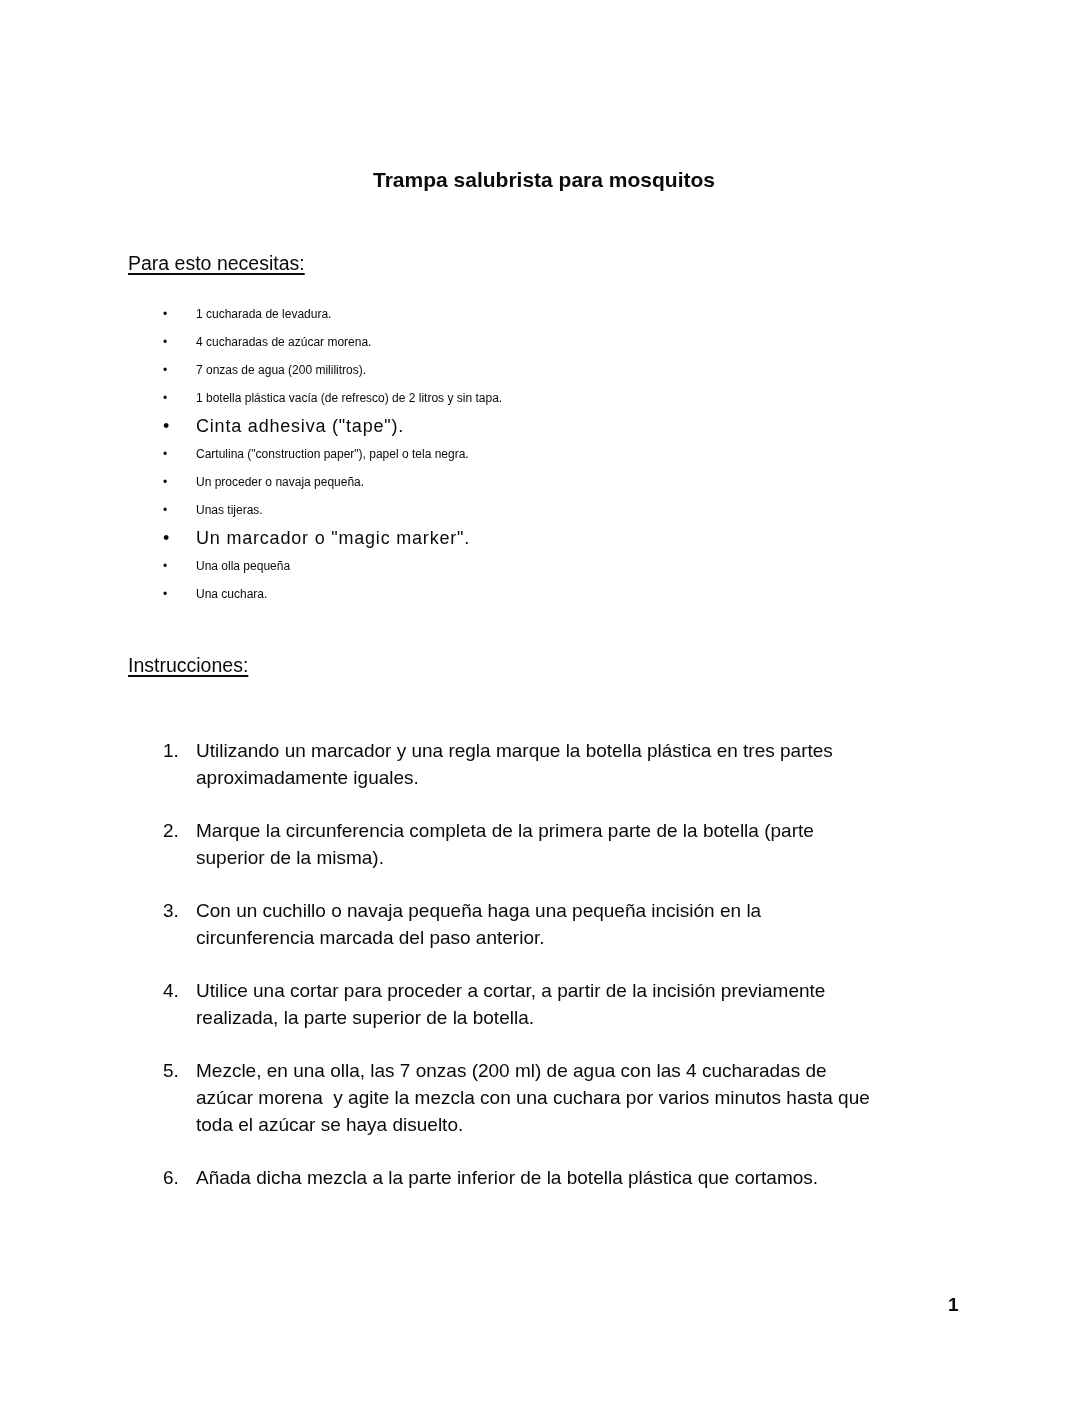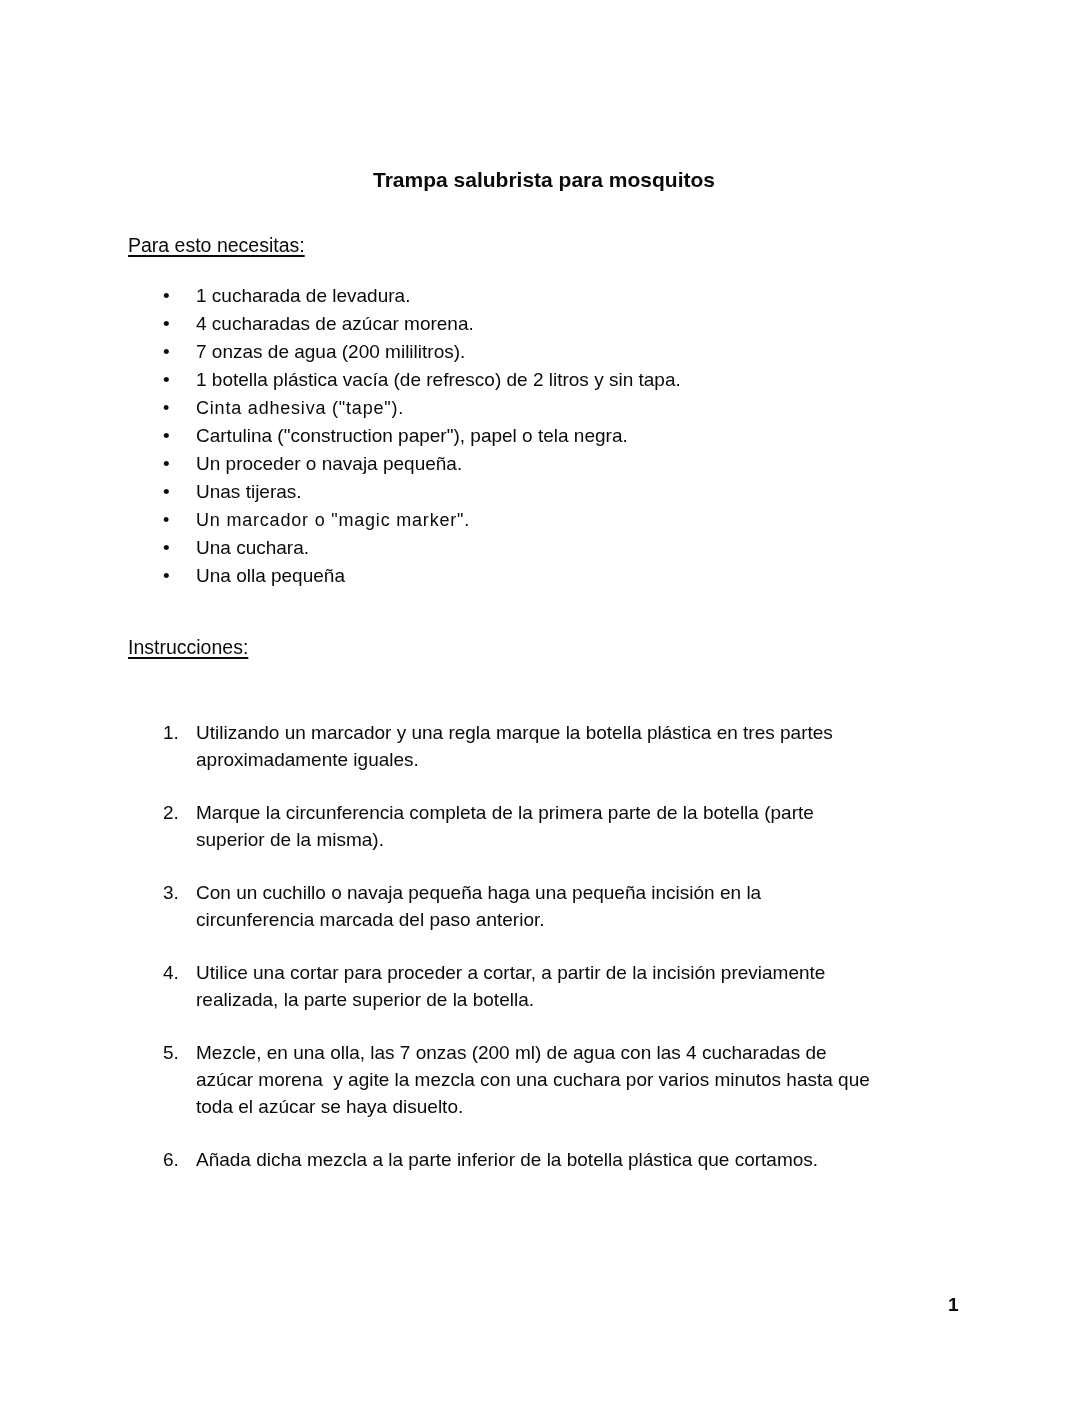--- a/index.html
+++ b/index.html
@@ -25,36 +25,36 @@
   }
   .section-heading {
     margin-left: 128px;
     font-size: 19.5px;
     line-height: 22px;
     font-weight: normal;
     text-decoration: underline;
     text-decoration-thickness: 1.5px;
     text-underline-offset: 3px;
   }
-  .materials-heading { margin-top: 43px; }
+  .materials-heading { margin-top: 61px; }
   .instructions-heading { margin-top: 46px; }
 
   ul.materials-list, ol.instructions-list {
     list-style: none;
     margin: 0;
     padding: 0;
   }
   ul.materials-list {
     margin: 26px 120px 0 128px;
     padding-left: 35px;
   }
   ul.materials-list li {
     display: flex;
     line-height: 28px;
-    font-size: 19px;
+    font-size: 12px;
   }
   ul.materials-list li .bullet {
     flex: 0 0 33px;
   }
   ul.materials-list li .bullet::before {
     content: "•";
   }
   
   ul.materials-list li:nth-child(5),
   ul.materials-list li:nth-child(9) {
@@ -140,26 +140,26 @@
   </li>
 
   <li>
     <span class="bullet"></span>
     <span class="m-text">Un marcador o "magic marker".</span>
   </li>
 
 
   <li>
     <span class="bullet"></span>
+    <span class="m-text">Una olla pequeña</span>
+  </li>
+
+  <li>
+    <span class="bullet"></span>
     <span class="m-text">Una cuchara.</span>
-  </li>
-
-  <li>
-    <span class="bullet"></span>
-    <span class="m-text">Una olla pequeña</span>
   </li>
 </ul>
 
   <div class="section-heading instructions-heading">Instrucciones:</div>
 
   <ol class="instructions-list">
   <li>
     <span class="num">1.</span>
     <span class="itext">Utilizando un marcador y una regla marque la botella plástica en tres partes
 aproximadamente iguales.</span>

